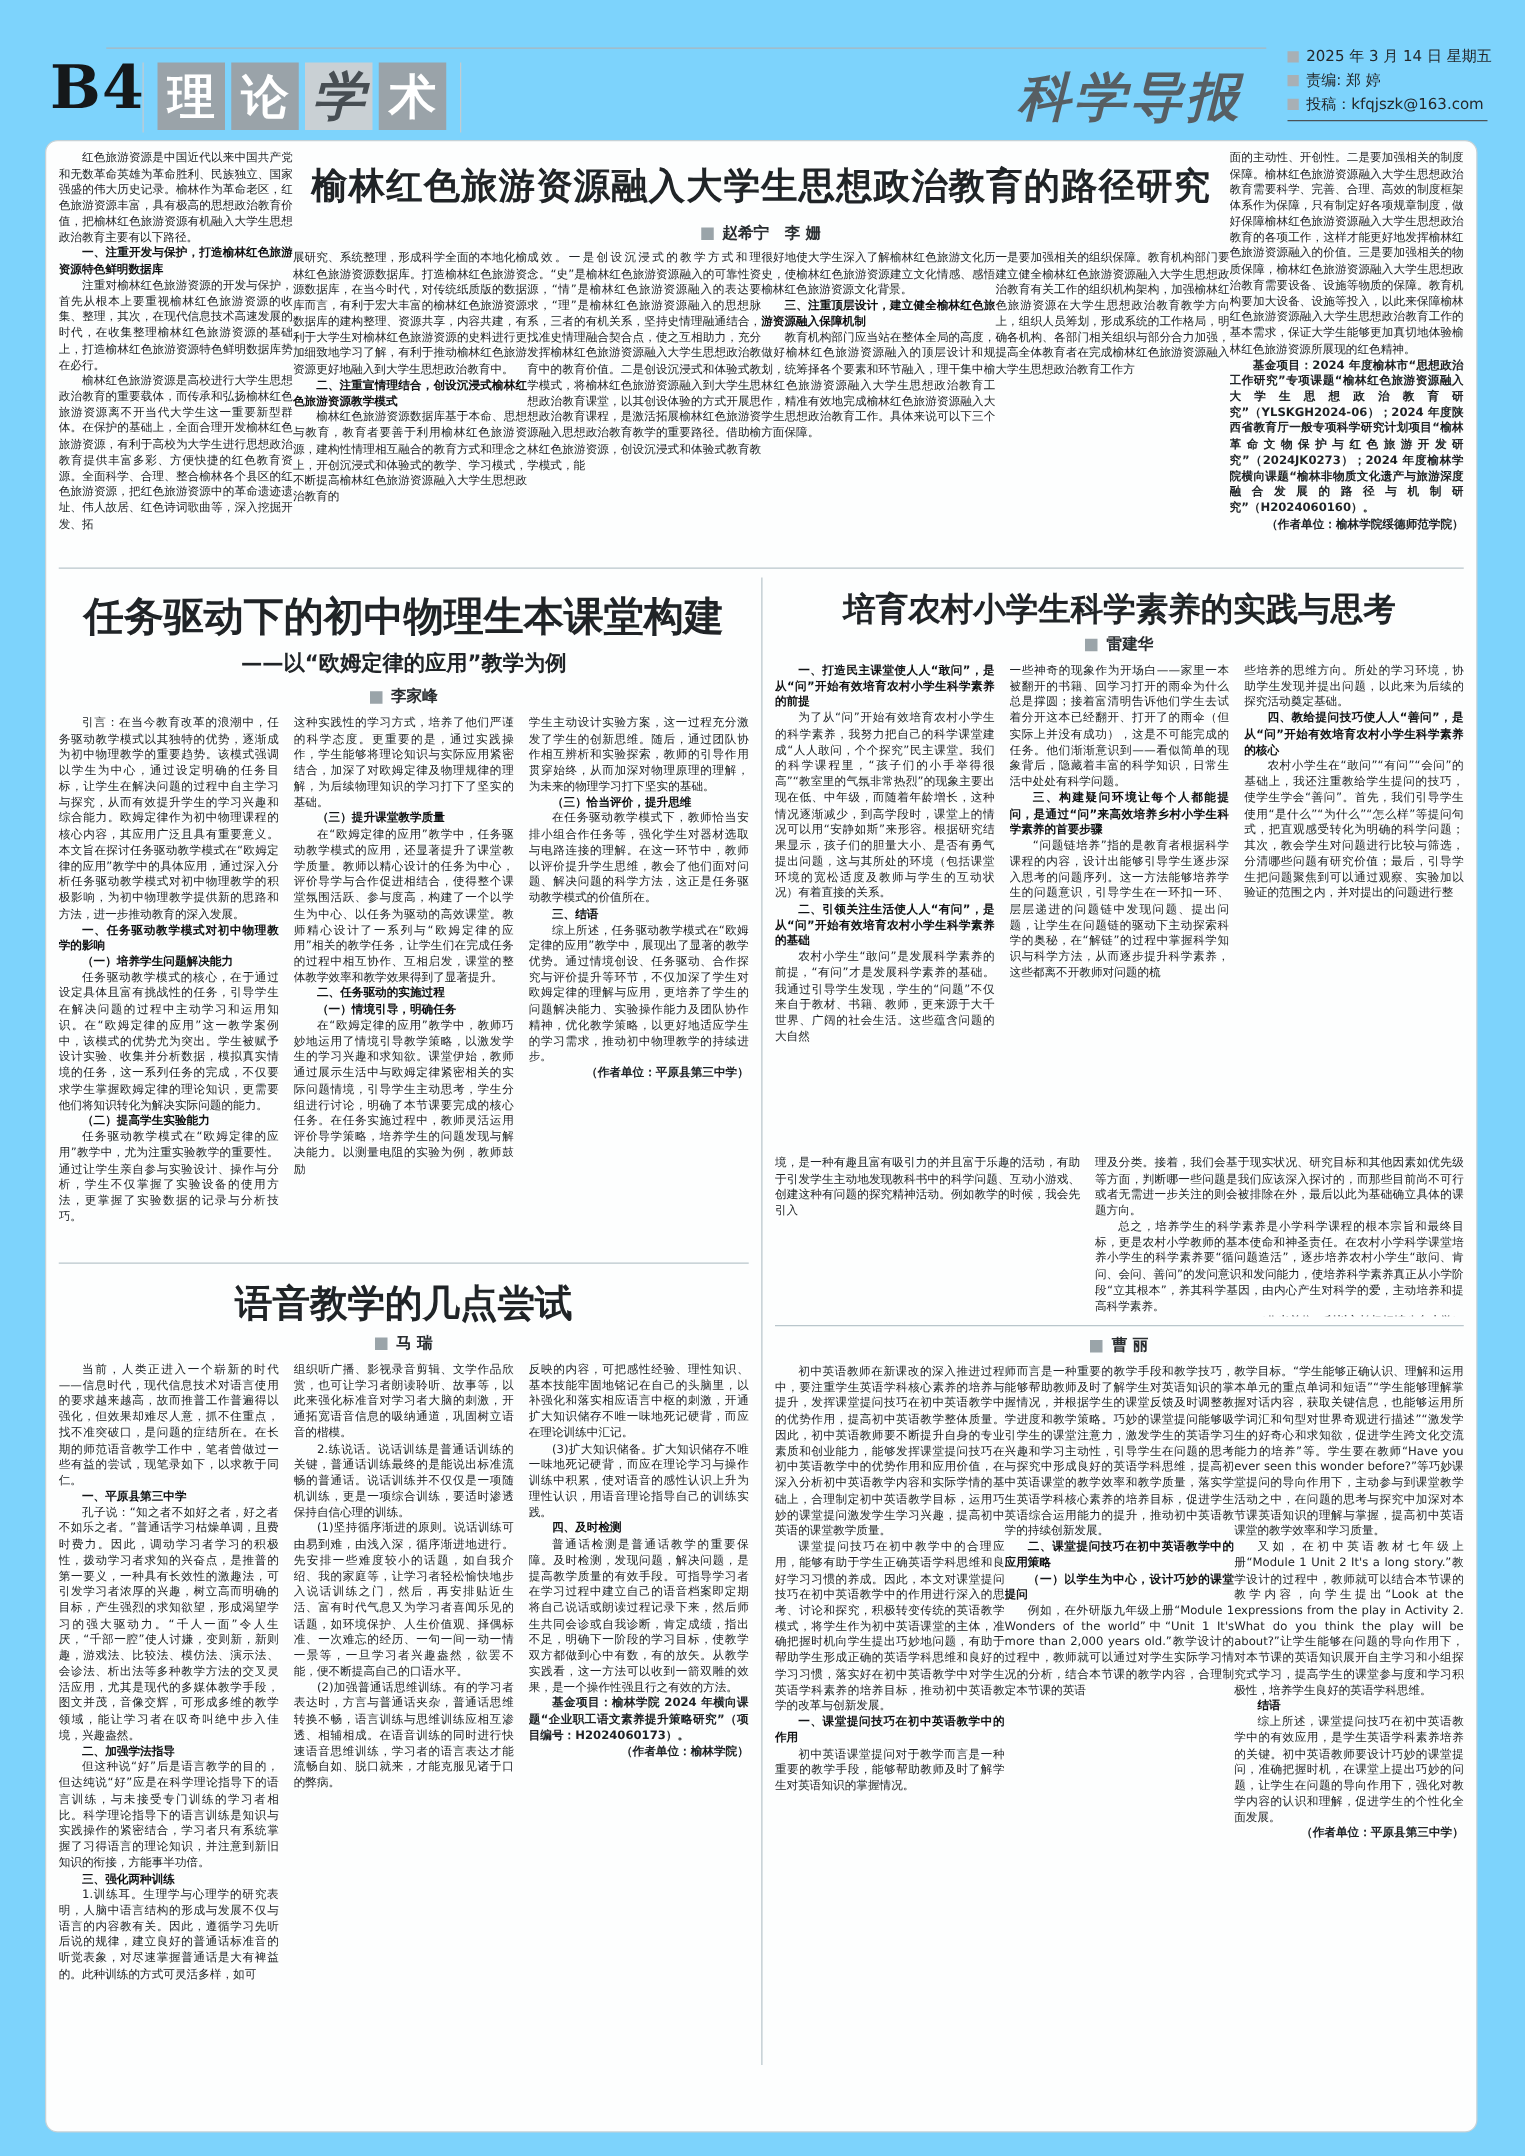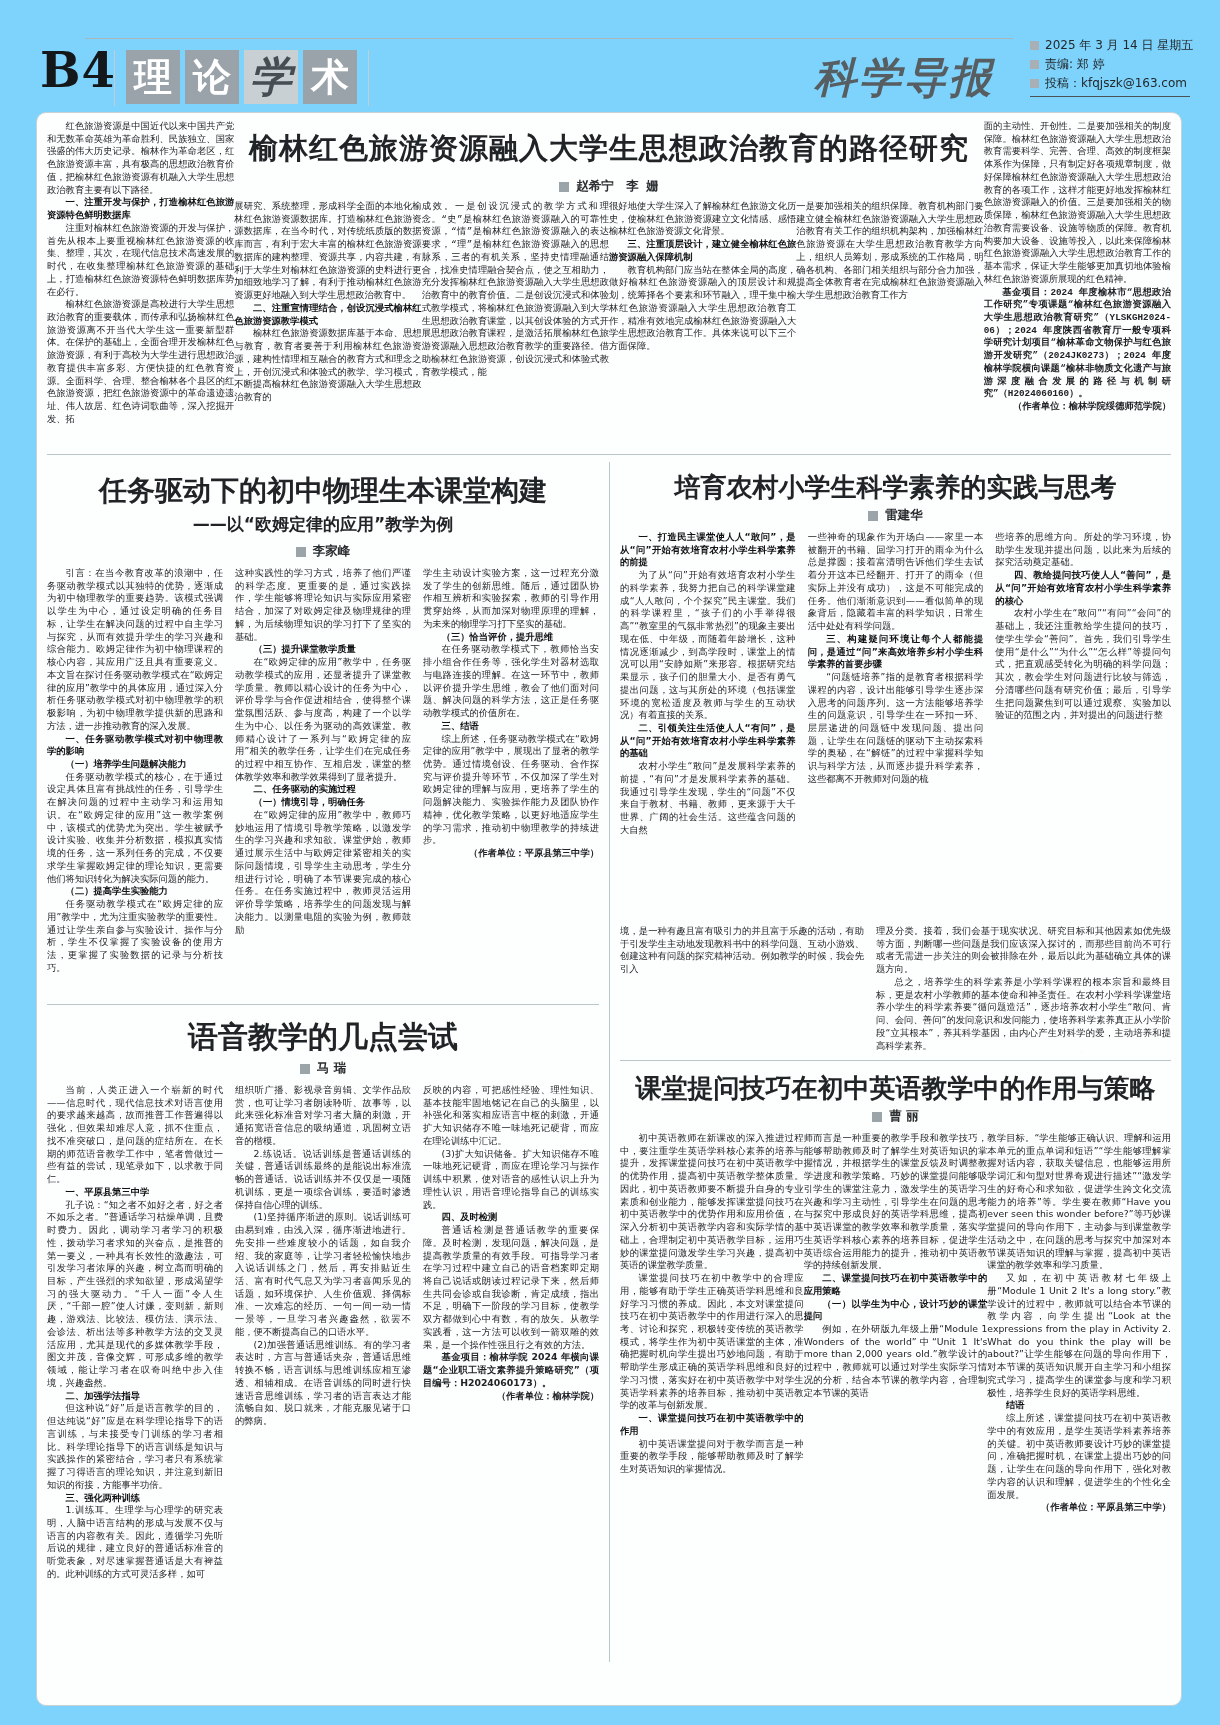--- a/index.html
+++ b/index.html
@@ -32,32 +32,32 @@
   .b-cont{text-indent:0;}
   .b-h,.b-h2{font-weight:bold;color:#101214;}
   .b-fund{font-weight:bold;}
   .b-aff{font-weight:bold;text-align:right;text-indent:0;}
   .byline{font-size:12.5px;font-weight:bold;color:#2a2e31;display:flex;justify-content:center;
           align-items:center;gap:7px;}
   .bl-sq{width:10px;height:10px;background:#9aa4a9;flex:none;}
   
   .a1{height:326px;overflow:hidden;}
   .a1-grid{display:grid;grid-template-columns:repeat(6,1fr);grid-template-rows:80px auto;
-           height:100%;font-family:Liberation Mono, monospace;}
+           height:100%;}
   .a1-title-wrap{grid-column:2/6;grid-row:1;text-align:center;}
   .a1-title{font-size:29px;font-weight:bold;margin:8px 0 9px;letter-spacing:1px;white-space:nowrap;}
   .c-full{grid-row:1/3;}
   .r2{grid-row:2;}
   
   .main{display:flex;align-items:stretch;}
   .half-l{width:50%;box-sizing:border-box;padding-right:10px;}
   .half-r{width:50%;box-sizing:border-box;padding-left:10px;border-left:1px solid #b9c6cc;}
   
   .a2-head{text-align:center;}
-  .a2-title{font-size:28px;font-weight:bold;margin:10px 0 2px;}
+  .a2-title{font-size:32px;font-weight:bold;margin:10px 0 2px;}
   .a2-sub{font-size:17px;font-weight:bold;margin:3px 0 7px;}
   .a2-body{display:grid;grid-template-columns:repeat(3,1fr);column-gap:12px;height:430px;
            overflow:hidden;margin-top:7px;}
   
   .a3-title{font-size:26px;font-weight:bold;margin:8px 0 2px;}
   .a3-body{display:grid;grid-template-columns:repeat(3,1fr);column-gap:12px;height:392px;
            overflow:hidden;margin-top:7px;}
   .a3-bottom{display:flex;gap:12px;height:128px;overflow:hidden;margin-top:2px;}
   .a3-bn{width:244px;flex:none;}
   .a3-bw{flex:1;}
@@ -262,21 +262,20 @@
                 <p class="b b-p">总之，培养学生的科学素养是小学科学课程的根本宗旨和最终目标，更是农村小学教师的基本使命和神圣责任。在农村小学科学课堂培养小学生的科学素养要“循问题造活”，逐步培养农村小学生“敢问、肯问、会问、善问”的发问意识和发问能力，使培养科学素养真正从小学阶段“立其根本”，养其科学基因，由内心产生对科学的爱，主动培养和提高科学素养。</p>
                 <p class="b b-aff">（作者单位：利川市柏杨坝镇八台小学）</p>
               </div>
           </div>
         </div>
 
         <hr class="div-h">
 
         <div>
           <div class="a2-head">
-            <div class="a5-title">课堂提问技巧在初中英语教学中的作用与策略</div>
             <div class="byline">
               <span class="bl-sq"></span>
               <span>曹  丽</span>
             </div>
           </div>
           <div class="a5-body">
             <div class="col">
                 <p class="b b-lead">初中英语教师在新课改的深入推进过程中，要注重学生英语学科核心素养的培养与提升，发挥课堂提问技巧在初中英语教学中的优势作用，提高初中英语教学整体质量。因此，初中英语教师要不断提升自身的专业素质和创业能力，能够发挥课堂提问技巧在初中英语教学中的优势作用和应用价值，在深入分析初中英语教学内容和实际学情的基础上，合理制定初中英语教学目标，运用巧妙的课堂提问激发学生学习兴趣，提高初中英语的课堂教学质量。</p>
                 <p class="b b-p">课堂提问技巧在初中教学中的合理应用，能够有助于学生正确英语学科思维和良好学习习惯的养成。因此，本文对课堂提问技巧在初中英语教学中的作用进行深入的思考、讨论和探究，积极转变传统的英语教学模式，将学生作为初中英语课堂的主体，准确把握时机向学生提出巧妙地问题，有助于帮助学生形成正确的英语学科思维和良好的学习习惯，落实好在初中英语教学中对学生英语学科素养的培养目标，推动初中英语教学的改革与创新发展。</p>
                 <p class="b b-h">一、课堂提问技巧在初中英语教学中的作用</p>

